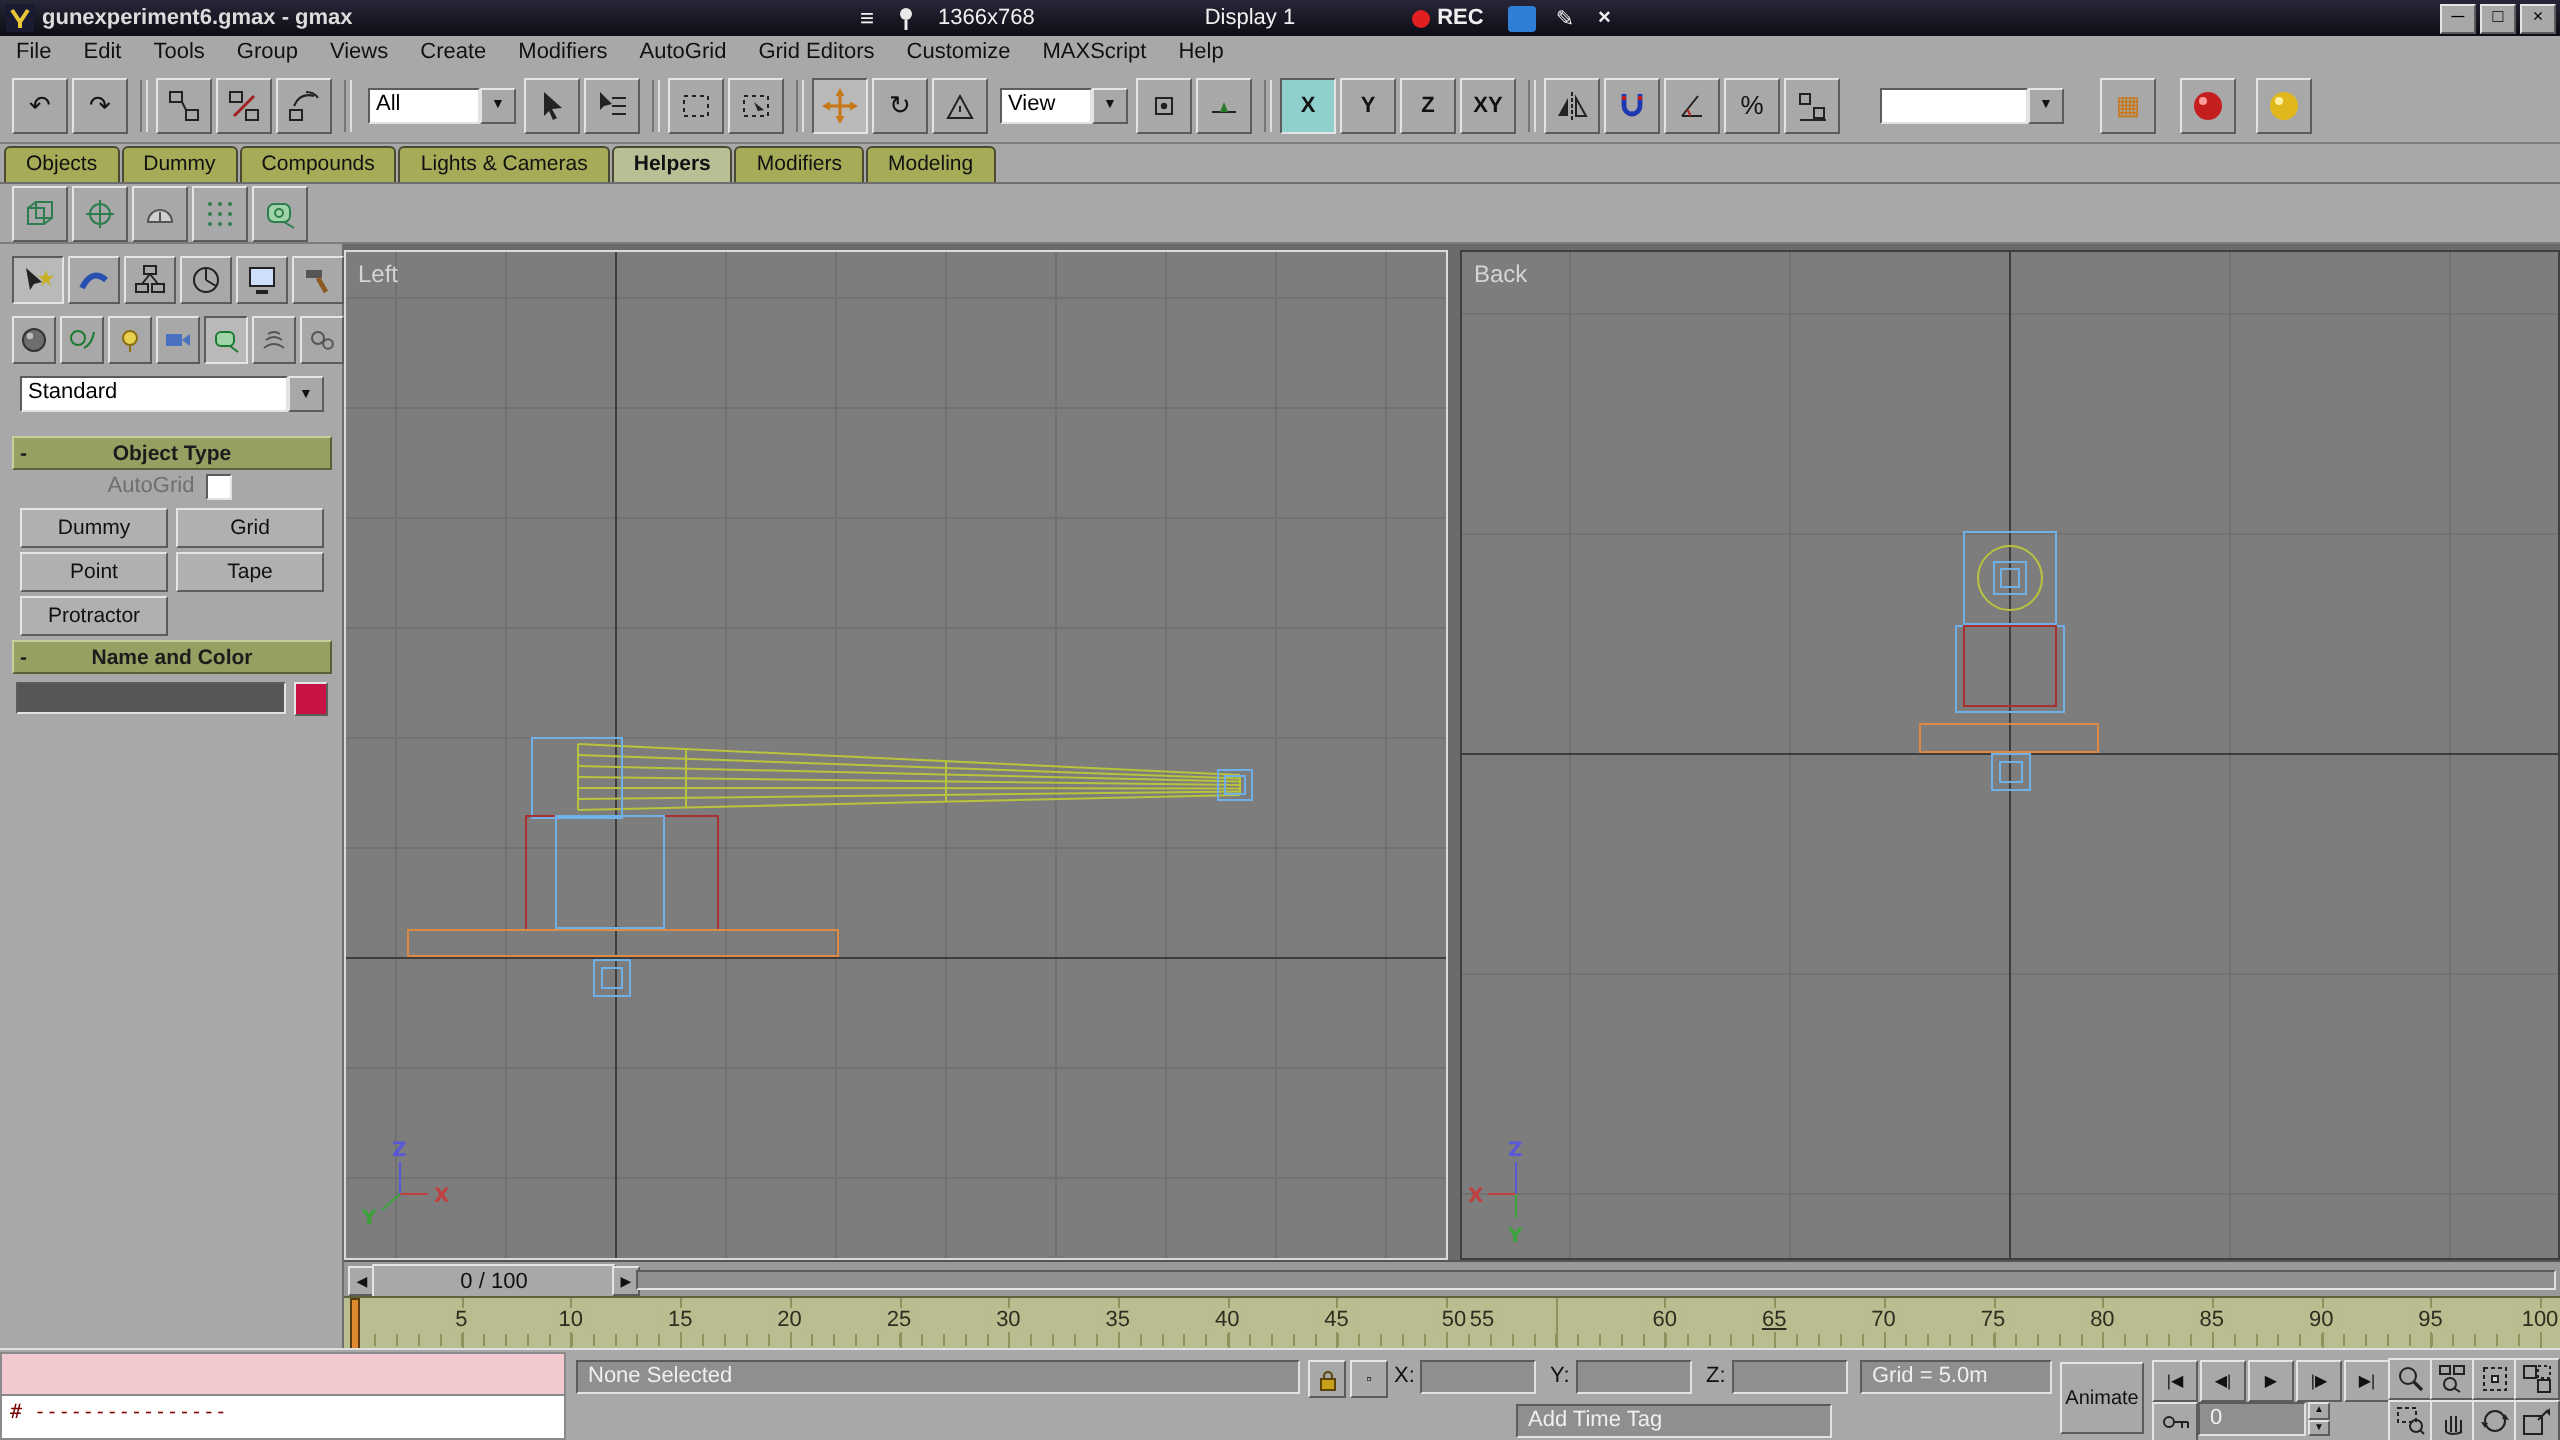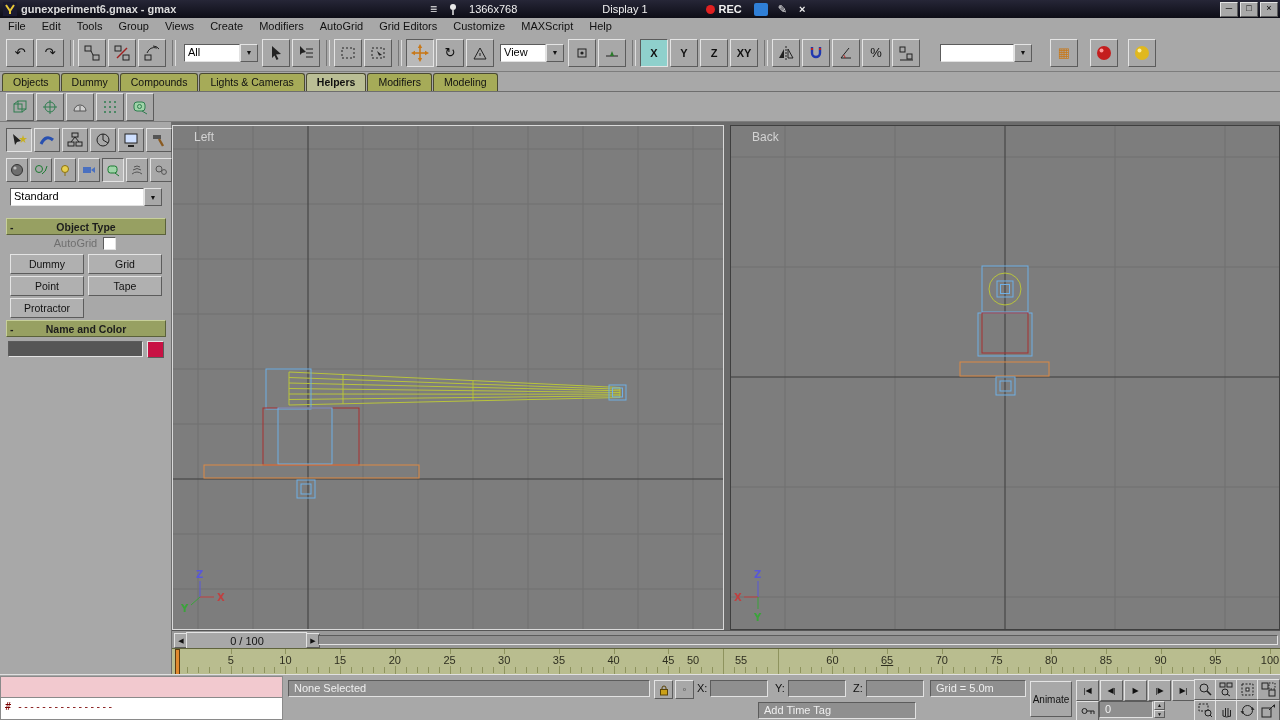--- a/index.html
+++ b/index.html
@@ -42,21 +42,21 @@
   .rollout-h{position:absolute;left:6px;width:158px;height:15px;background:#97a062;border:1px solid;border-color:#c7cf9a #5a613a #5a613a #c7cf9a;font-size:10.5px;display:flex;align-items:center;justify-content:center;font-weight:bold;color:#1c1c1c;}
   .rollout-h .minus{position:absolute;left:3px;font-weight:bold;}
   .rbtn{width:72px;height:18px;background:#b0b0b0;border:1px solid;border-color:#e4e4e4 #5c5c5c #5c5c5c #e4e4e4;display:flex;align-items:center;justify-content:center;font-size:10.5px;}
   #object-type-buttons{position:absolute;left:10px;top:132px;width:152px;display:flex;flex-wrap:wrap;gap:2px 4px;}
   .checkbox{width:11px;height:11px;background:#fff;border:1px solid;border-color:#5c5c5c #e2e2e2 #e2e2e2 #5c5c5c;display:inline-block;}
   
   #vpzone{left:172px;top:122px;width:1108px;height:526px;background:#6b6b6b;}
   .viewport{position:absolute;top:3px;height:503px;background:#7d7d7d;}
   #vp-left{left:0;width:550px;border:1px solid #dadada;}
   #vp-back{left:558px;width:548px;border:1px solid #3f3f3f;}
-  .vplabel{position:absolute;left:21px;top:4px;color:#d4d4d4;font-size:12px;z-index:2;}
+  .vplabel{position:absolute;left:6px;top:4px;color:#d4d4d4;font-size:12px;z-index:2;}
   .viewport svg{position:absolute;left:0;top:0;}
   .gridline{stroke:#717171;stroke-width:1;}
   .axisline{stroke:#3d3d3d;stroke-width:1;}
   .wire-y{stroke:var(--wire-yellow);fill:none;stroke-width:1;}
   .wire-b{stroke:var(--wire-blue);fill:none;stroke-width:1;}
   .wire-r{stroke:var(--wire-red);fill:none;stroke-width:1;}
   .wire-o{stroke:var(--wire-orange);fill:none;stroke-width:1;}
   .axtext{font-size:10px;font-weight:bold;font-family:"DejaVu Sans",sans-serif;}
   
   #sliderrow{left:0;top:508px;width:1108px;height:18px;background:#999;border-top:1px solid #555;box-sizing:border-box;}
@@ -569,21 +569,21 @@
         <span class="rlabel" style="left: 277.5px;">25</span>
         <div class="rtick" style="left: 332.2px;"></div>
         <span class="rlabel" style="left: 332.2px;">30</span>
         <div class="rtick" style="left: 386.9px;"></div>
         <span class="rlabel" style="left: 386.9px;">35</span>
         <div class="rtick" style="left: 441.6px;"></div>
         <span class="rlabel" style="left: 441.6px;">40</span>
         <div class="rtick" style="left: 496.3px;"></div>
         <span class="rlabel" style="left: 496.3px;">45</span>
         <div class="rtick" style="left: 551px;"></div>
-        <span class="rlabel" style="left: 521px;">50</span>
+        <span class="rlabel" style="left: 555px;">50</span>
         <div class="rtick" style="left: 605.7px;"></div>
         <span class="rlabel" style="left: 569px;">55</span>
         <div class="rtick" style="left: 660.4px;"></div>
         <span class="rlabel" style="left: 660.4px;">60</span>
         <div class="rtick" style="left: 715.1px;"></div>
         <span class="rlabel" style="left: 715.1px; text-decoration: underline;">65</span>
         <div class="rtick" style="left: 769.8px;"></div>
         <span class="rlabel" style="left: 769.8px;">70</span>
         <div class="rtick" style="left: 824.5px;"></div>
         <span class="rlabel" style="left: 824.5px;">75</span>

